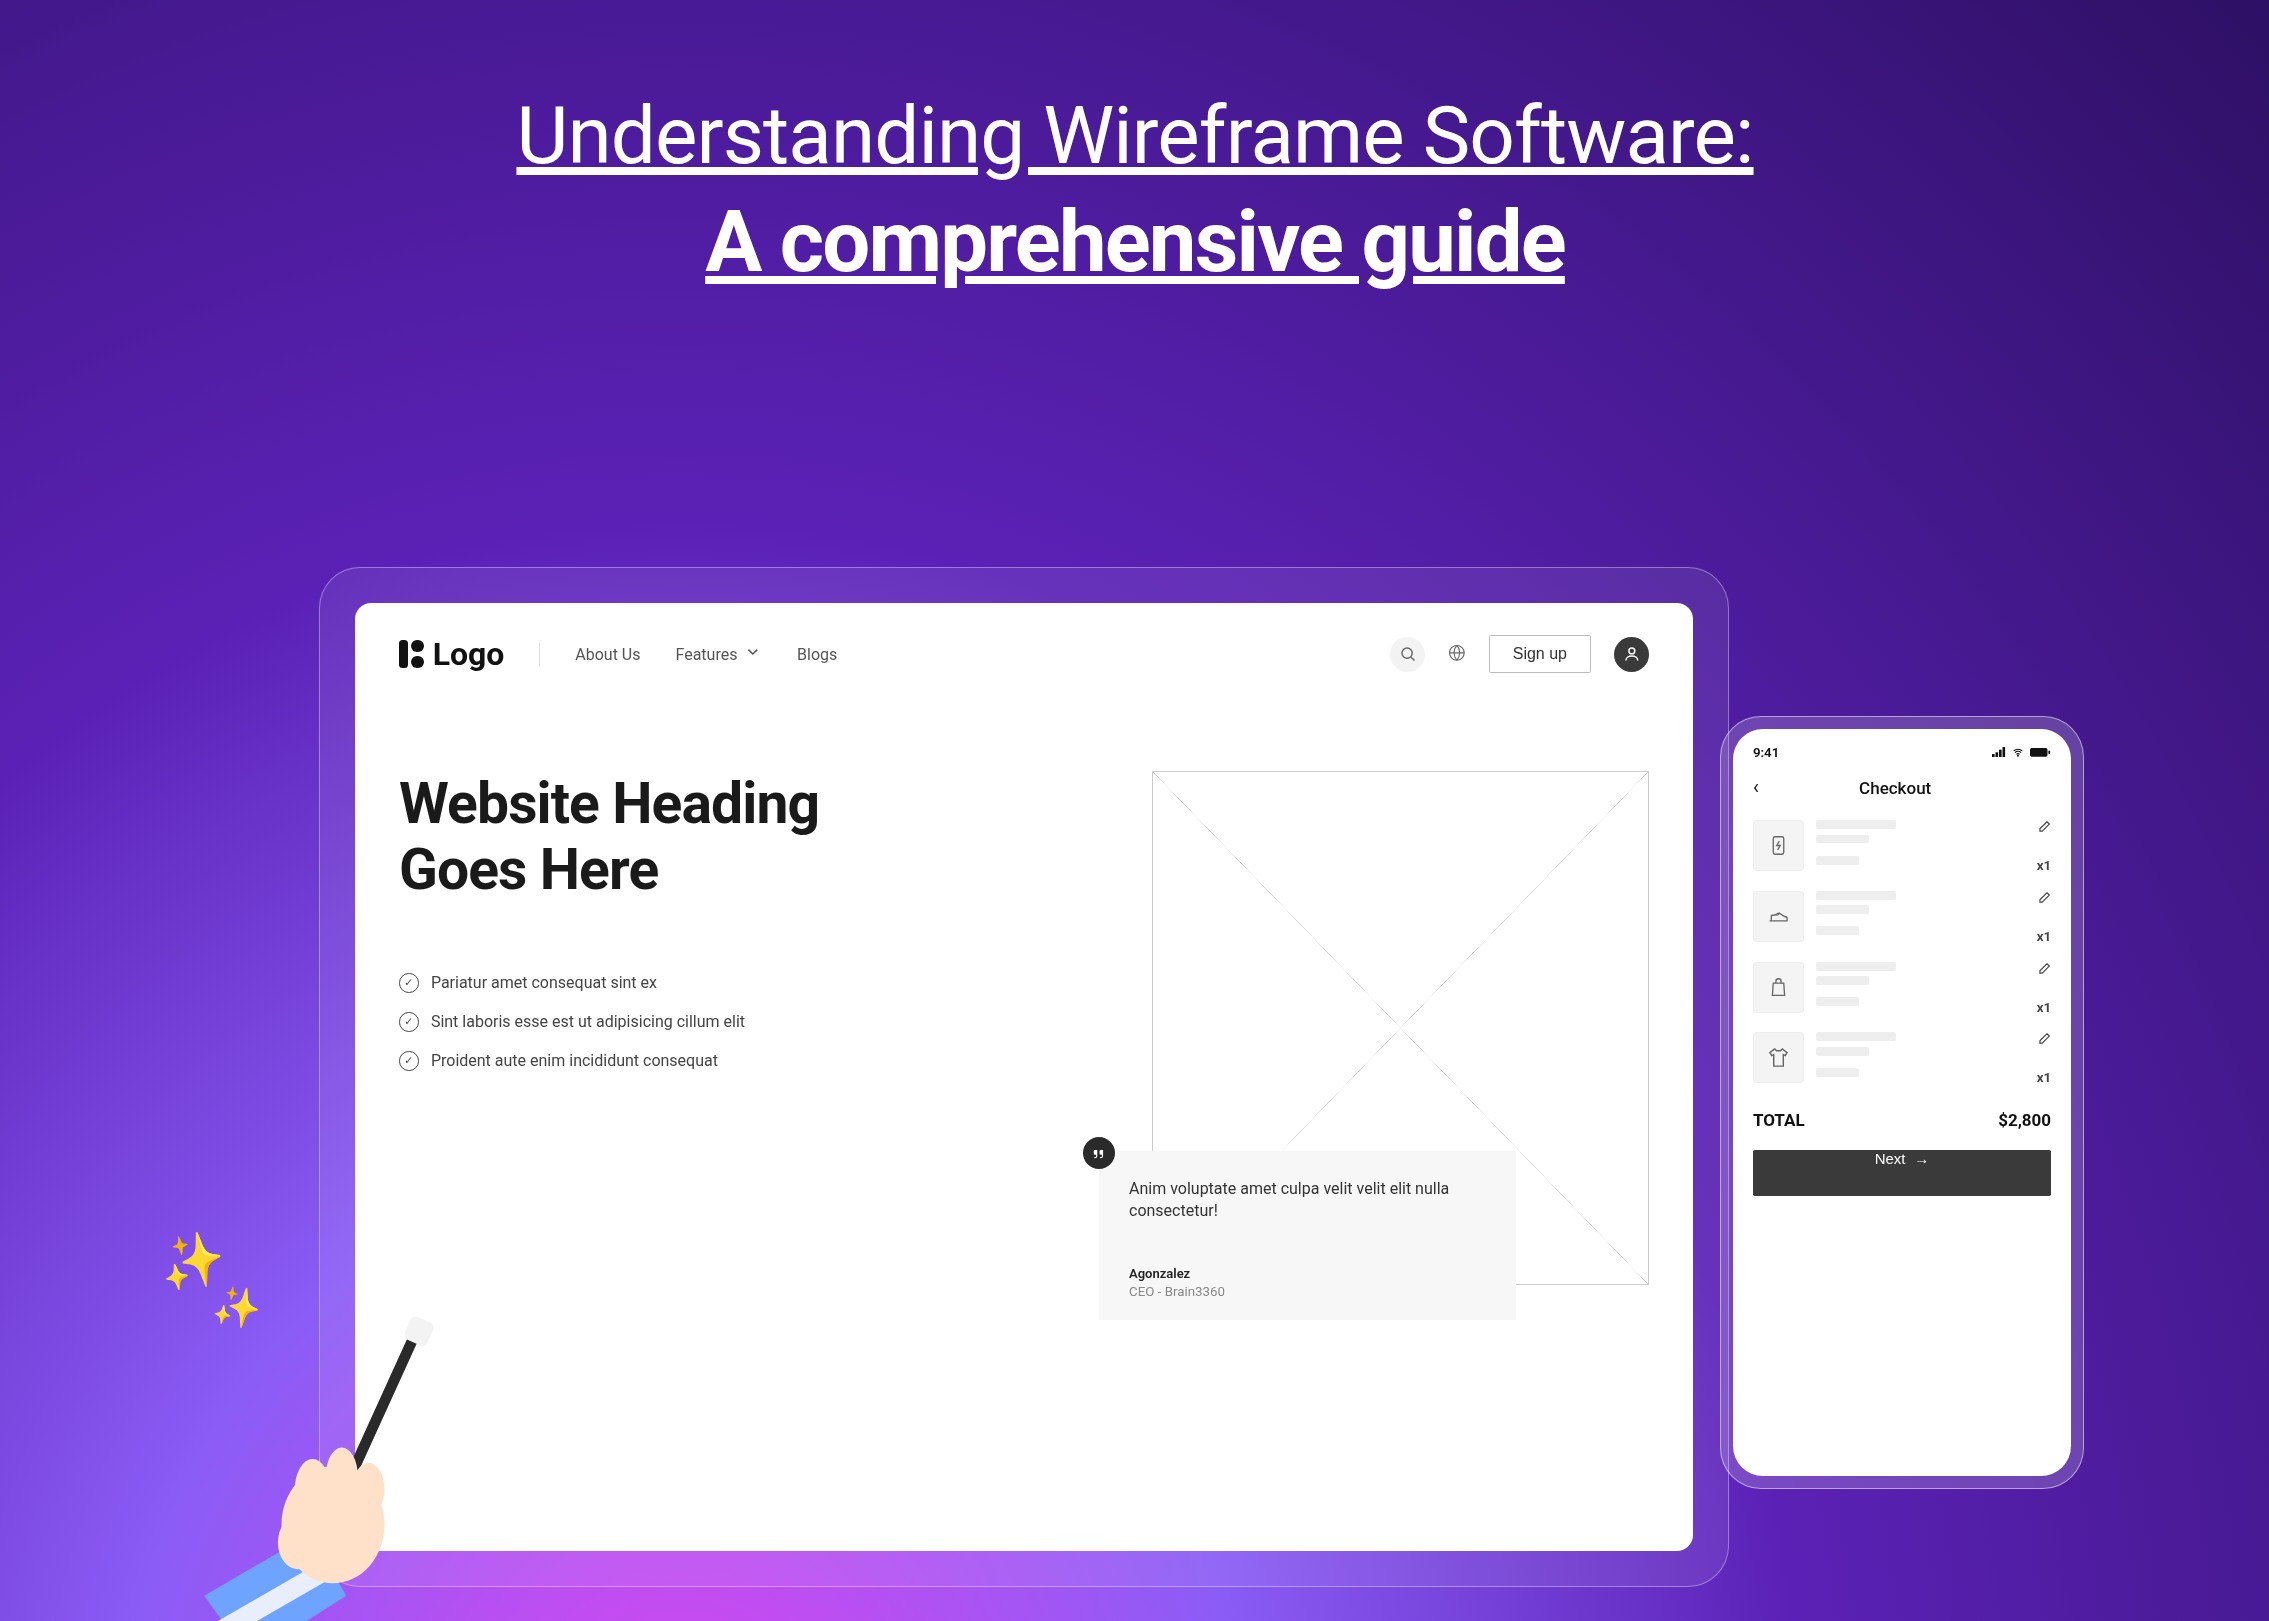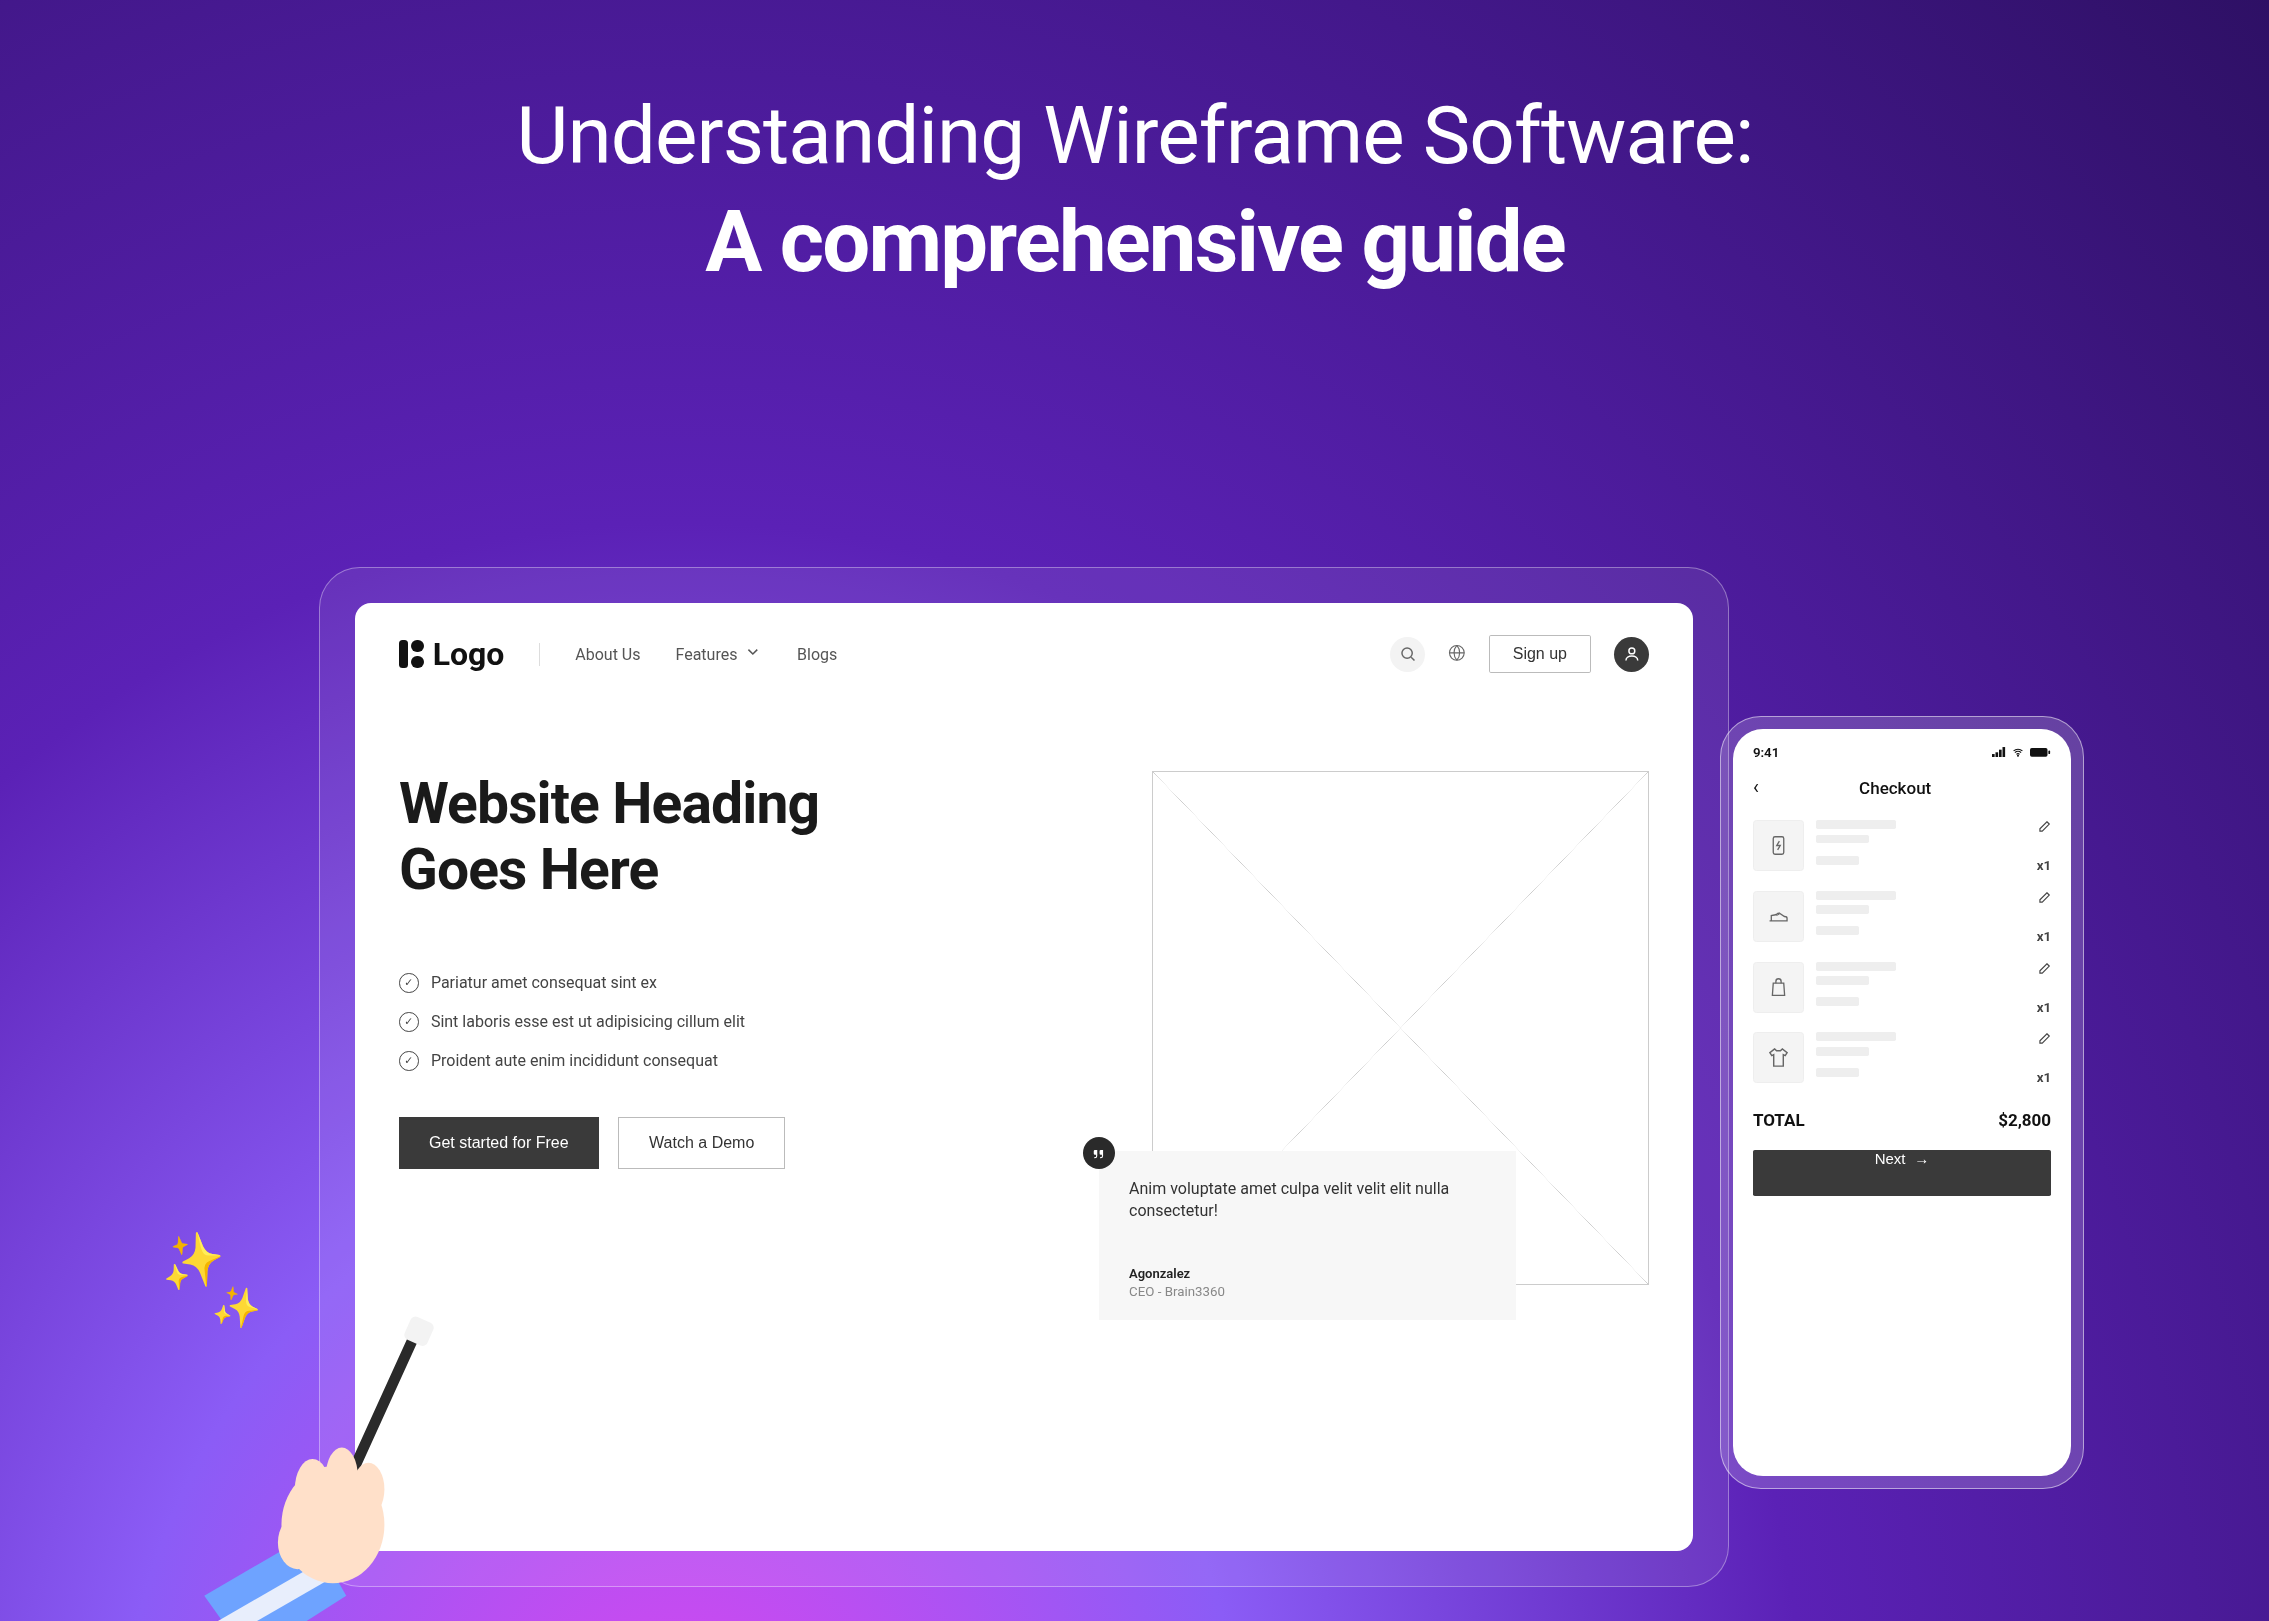--- a/index.html
+++ b/index.html
@@ -11,20 +11,21 @@
   overflow: hidden;
   position: relative;
 }
 .page-title {
   position: absolute;
   top: 89px;
   left: 0;
   right: 0;
   text-align: center;
   color: #fff;
+  text-decoration: underline;
 }
 .page-title-line1 { font-size: 80px; font-weight: 400; letter-spacing: -0.9px; }
 .page-title-line2 { font-size: 85px; font-weight: 700; letter-spacing: -1.8px; margin-top: 8.9px; }
 
 
 .tablet {
   position: absolute;
   left: 319px;
   top: 567px;
   width: 1410px;
@@ -230,24 +231,20 @@
             <span>Pariatur amet consequat sint ex</span>
           </div>
           <div class="bullet">
             <span class="check-icon">✓</span>
             <span>Sint laboris esse est ut adipisicing cillum elit</span>
           </div>
           <div class="bullet">
             <span class="check-icon">✓</span>
             <span>Proident aute enim incididunt consequat</span>
           </div>
-        </div>
-        <div class="cta-row">
-          <button class="btn-primary">Get started for Free</button>
-          <button class="btn-secondary">Watch a Demo</button>
         </div>
       </div>
       <div class="hero-right">
         <div class="img-placeholder"></div>
         <div class="testimonial">
           <span class="quote-badge">
             <svg width="14" height="14" viewBox="0 0 24 24" fill="currentColor">
                 <path d="M9 7H5a2 2 0 0 0-2 2v4a2 2 0 0 0 2 2h2v2a2 2 0 0 1-2 2H4v2h1a4 4 0 0 0 4-4V7zm10 0h-4a2 2 0 0 0-2 2v4a2 2 0 0 0 2 2h2v2a2 2 0 0 1-2 2h-1v2h1a4 4 0 0 0 4-4V7z"></path>
               </svg>
           </span>

